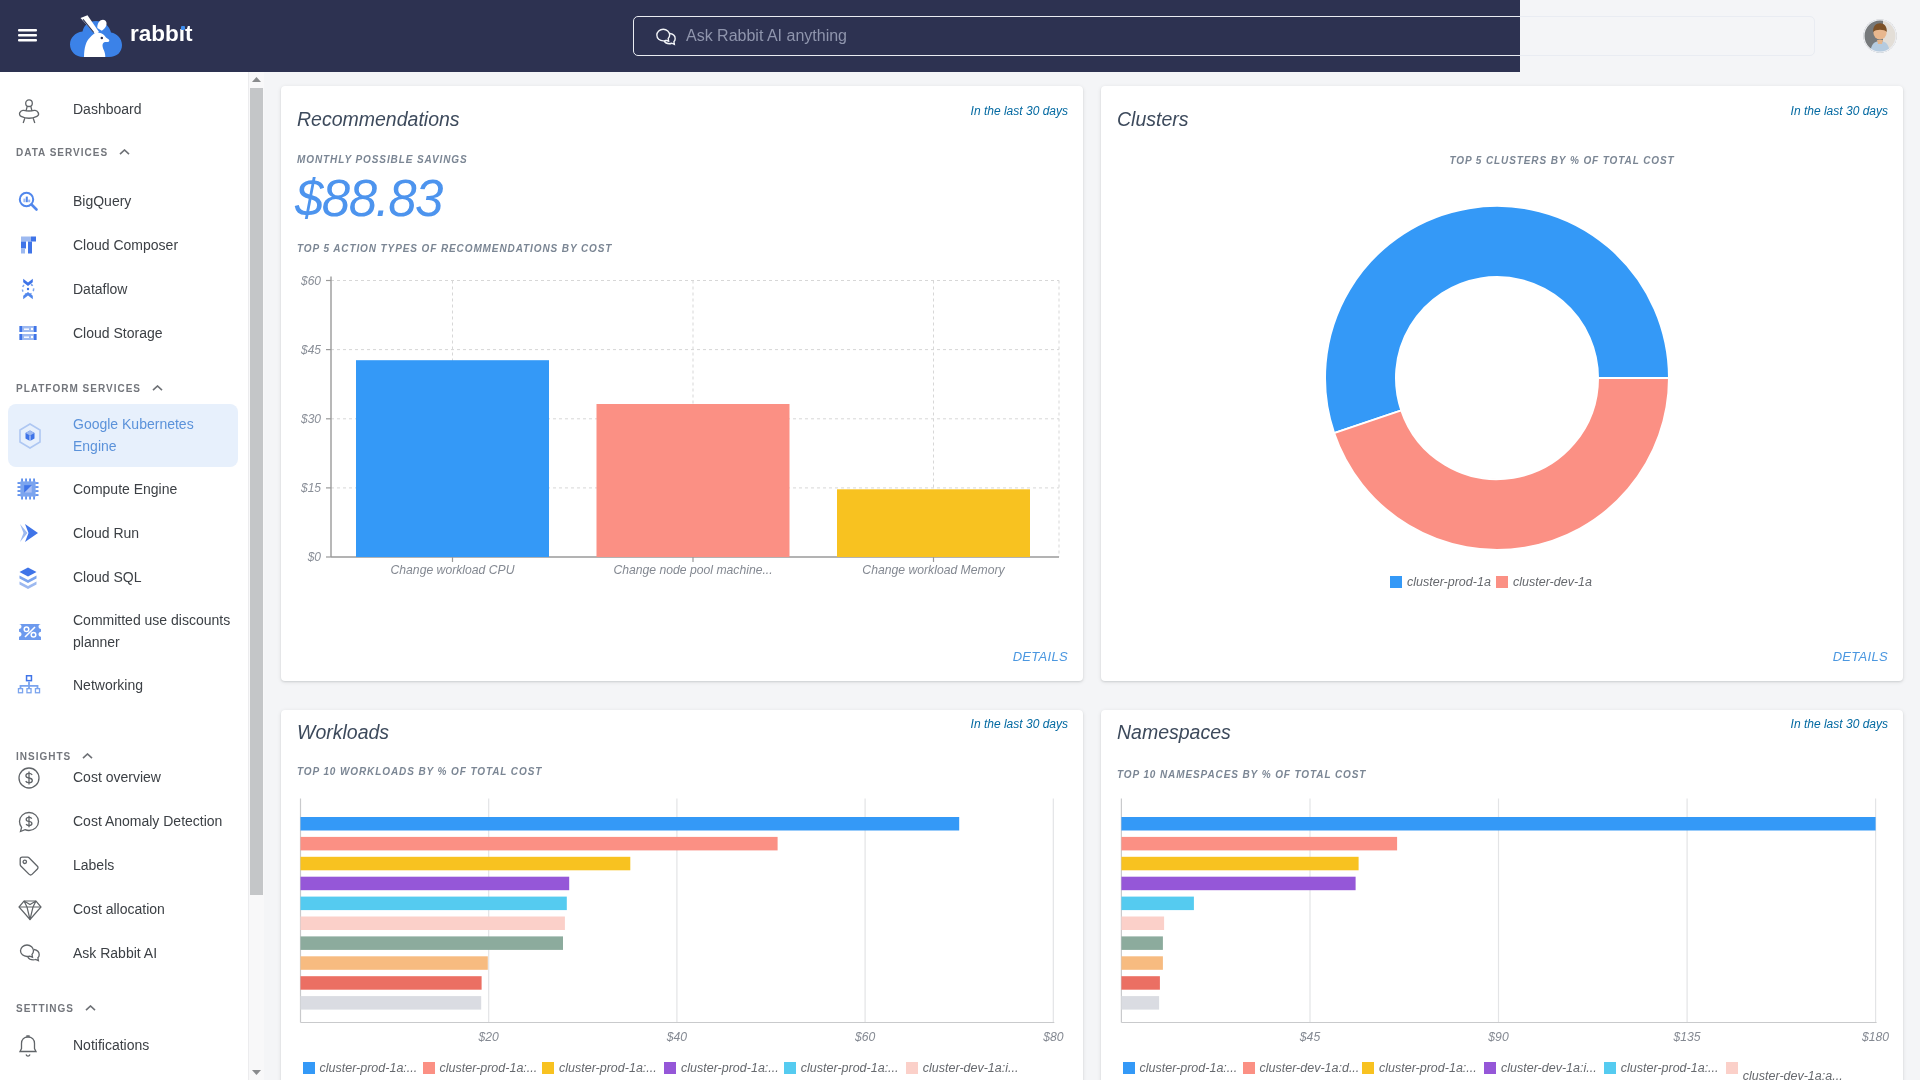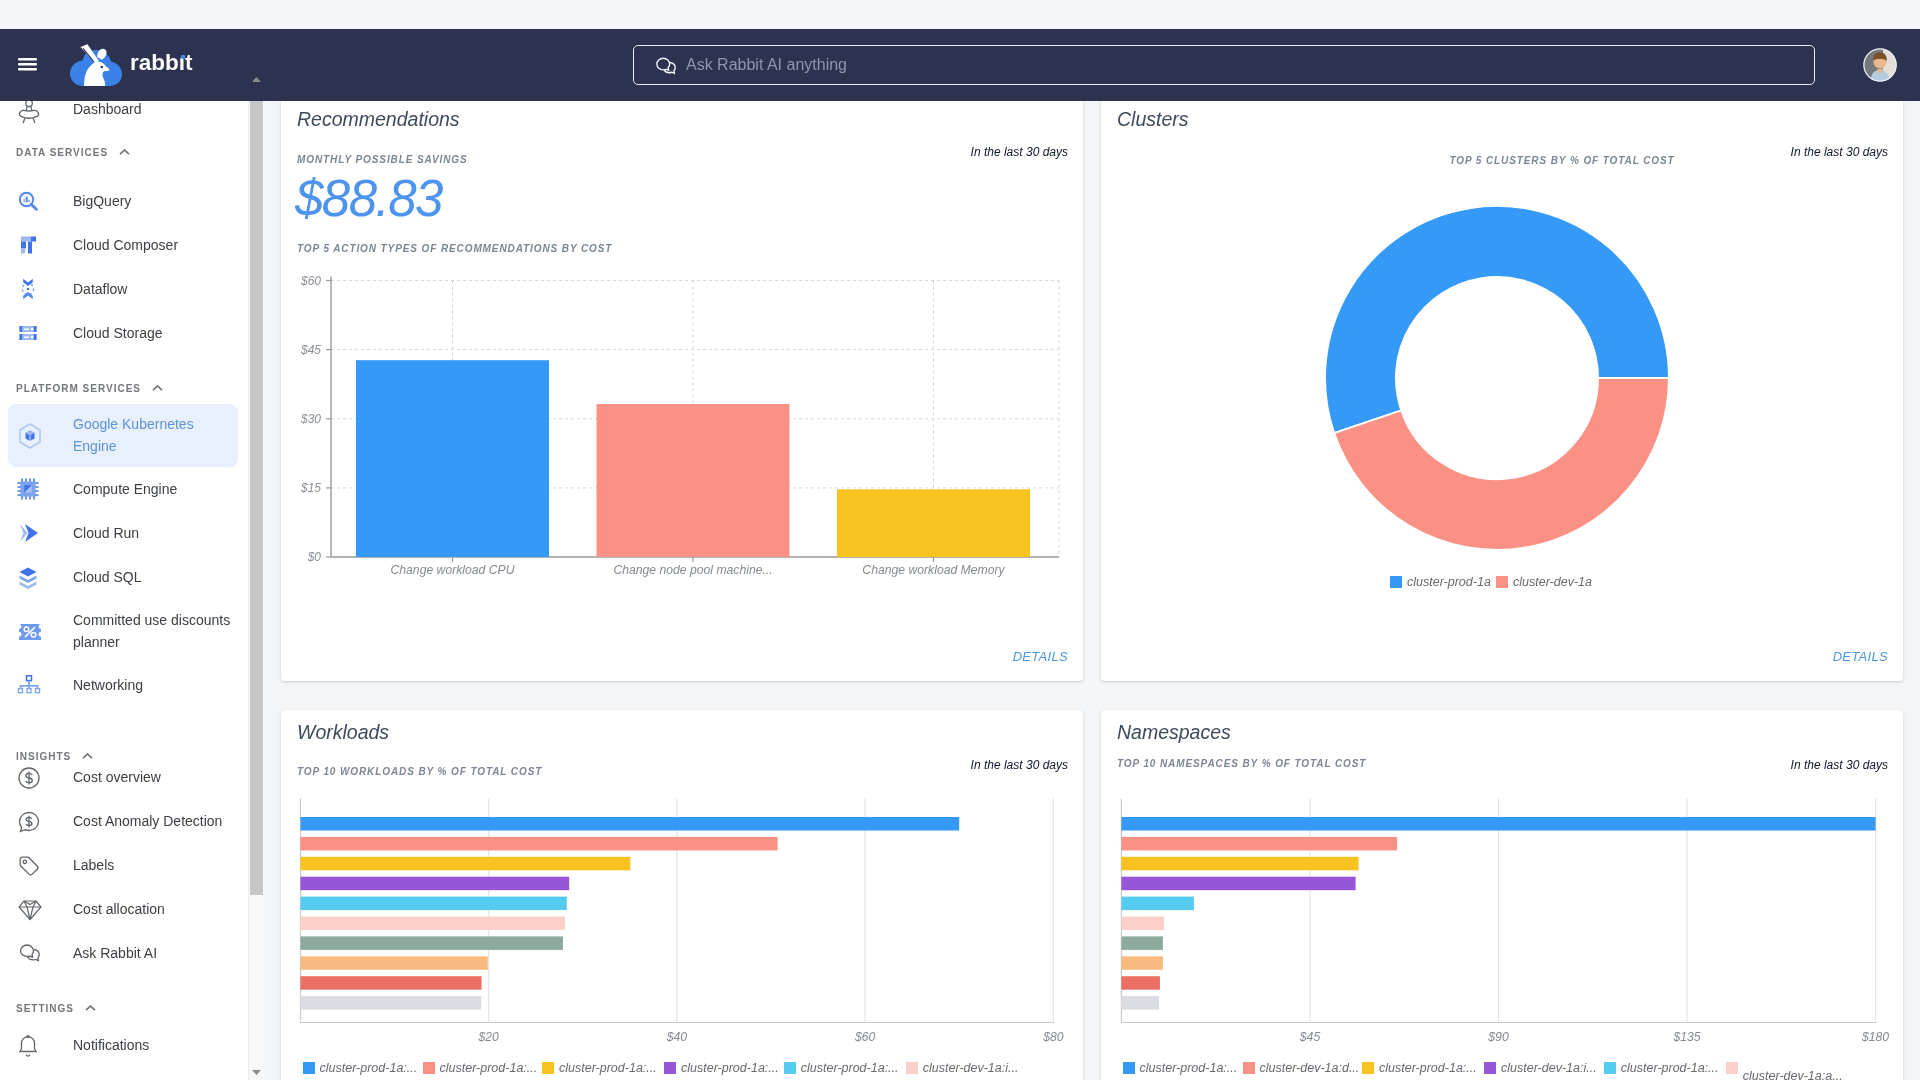--- a/index.html
+++ b/index.html
@@ -1,19 +1,19 @@
 <!DOCTYPE html>
 <html><head>
 <meta charset="utf-8">
 <style>
 * { margin:0; padding:0; box-sizing:border-box; }
 html,body { width:1920px; height:1080px; overflow:hidden; background:#f4f5f7;
   font-family:"Liberation Sans", sans-serif; }
 .abs { position:absolute; }
-#nav { position:absolute; left:0; top:0; width:1920px; height:72px; background:#2d3251; z-index:20;margin-top:29px; }
+#nav { position:absolute; left:0; top:0; width:1520px; height:72px; background:#2d3251; z-index:20; }
 #brand { position:absolute; left:130px; top:23px; color:#fff; font-size:22.5px; font-weight:bold; line-height:1; }
 #branddot { position:absolute; left:180.5px; top:25.5px; width:4.5px; height:4.5px; border-radius:1px; background:#3e8ef0; }
 .navbox { position:absolute; top:16px; height:40px; border:1px solid #e9ecf2; border-radius:5px; }
 #selbox { left:263px; width:360px; }
 #seltext { position:absolute; left:49px; top:11px; color:#fff; font-size:15px; letter-spacing:0.4px; }
 #searchbox { left:633px; width:1182px; }
 #searchtext { position:absolute; left:52px; top:10px; color:#8f95ad; font-size:16px; }
 #sidebar { position:absolute; left:0; top:72px; width:248px; height:1008px; background:#fff; }
 #sbtrack { position:absolute; left:248px; top:72px; width:16px; height:1008px; background:#f8f8f9; border-left:1px solid #ececee;}
 #sbthumb { position:absolute; left:250px; top:88px; width:13px; height:807px; background:#c4c6c8; }
@@ -21,21 +21,21 @@
 .sbhead { position:absolute; left:16px; color:#73767c; font-size:10px; font-weight:bold; letter-spacing:1.0px; white-space:nowrap;}
 .sbic { position:absolute; left:17px; }
 #gkesel { position:absolute; left:8px; top:332px; width:230px; height:63px; background:#e7f0fc; border-radius:8px; }
 .card { position:absolute; background:#fff; border-radius:4px;
   box-shadow:0 1px 2px rgba(60,64,67,.14), 0 1px 4px rgba(60,64,67,.10);font-style:italic; }
 #card1 { left:281px; top:86px;  width:802px; height:595px; }
 #card2 { left:1101px; top:86px; width:802px; height:595px; }
 #card3 { left:281px; top:710px; width:802px; height:420px; }
 #card4 { left:1101px; top:710px; width:802px; height:420px; }
 .ctitle { position:absolute; left:16px; top:22px; font-size:19.5px; color:#3d4a5c; }
-.clast { position:absolute; right:15px; top:18px; font-size:12px; color:#0f172a;margin-top:41px; }
+.clast { position:absolute; right:15px; top:18px; font-size:12px; color:#0369a1; }
 .csub { position:absolute; font-size:10px; color:#7b8694; letter-spacing:0.9px; font-weight:bold; white-space:nowrap;}
 .details { position:absolute; right:15px; bottom:17px; font-size:13px; color:#4b97e0; letter-spacing:0.3px; }
 #big { position:absolute; left:14px; top:87px; font-size:51px; color:#4d94ee; letter-spacing:-1.5px; line-height:1;text-align:center; }
 .lgsq { position:absolute; width:12px; height:12px; }
 .lgtx { position:absolute; font-size:12.5px; color:#66696e; white-space:nowrap; }
 </style>
 </head>
 <body>
 
 <div id="nav">
@@ -333,21 +333,21 @@
     <div class="lgtx" style="left:400px; top:351px;">cluster-prod-1a:...</div>
     <div class="lgsq" style="left:502.8px; top:352px; background:#55cbf0;"></div>
     <div class="lgtx" style="left:519.8px; top:351px;">cluster-prod-1a:...</div>
     <div class="lgsq" style="left:624.8px; top:352px; background:#fbd0c9;"></div>
     <div class="lgtx" style="left:641.8px; top:351px;">cluster-dev-1a:i...</div>
 </div>
 
 <div class="card" id="card4">
   <div class="ctitle" style="top:11px;">Namespaces</div>
   <div class="clast" style="top:7px;">In the last 30 days</div>
-  <div class="csub" style="left:16px; top:48px;">TOP 10 NAMESPACES BY % OF TOTAL COST</div>
+  <div class="csub" style="left:16px; top:59px;">TOP 10 NAMESPACES BY % OF TOTAL COST</div>
   <svg class="abs" style="left:0; top:88px;" width="802" height="292" viewBox="0 0 802 292">
       <line x1="209.0" y1="0.5" x2="209.0" y2="224.5" stroke="#e3e4e6" stroke-width="1.2"></line>
       <line x1="397.5" y1="0.5" x2="397.5" y2="224.5" stroke="#e3e4e6" stroke-width="1.2"></line>
       <line x1="586.1" y1="0.5" x2="586.1" y2="224.5" stroke="#e3e4e6" stroke-width="1.2"></line>
       <line x1="774.6" y1="0.5" x2="774.6" y2="224.5" stroke="#e3e4e6" stroke-width="1.2"></line>
       <line x1="20.4" y1="0.5" x2="20.4" y2="224.5" stroke="#c9cacc" stroke-width="1.2"></line>
       <line x1="20.4" y1="224.5" x2="775.6" y2="224.5" stroke="#c9cacc" stroke-width="1.2"></line>
       <rect x="20.4" y="19.0" width="754.2" height="13.5" fill="#3499f7"></rect>
       <rect x="20.4" y="38.9" width="275.7" height="13.5" fill="#fb9084"></rect>
       <rect x="20.4" y="58.8" width="237.2" height="13.5" fill="#f8c220"></rect>

